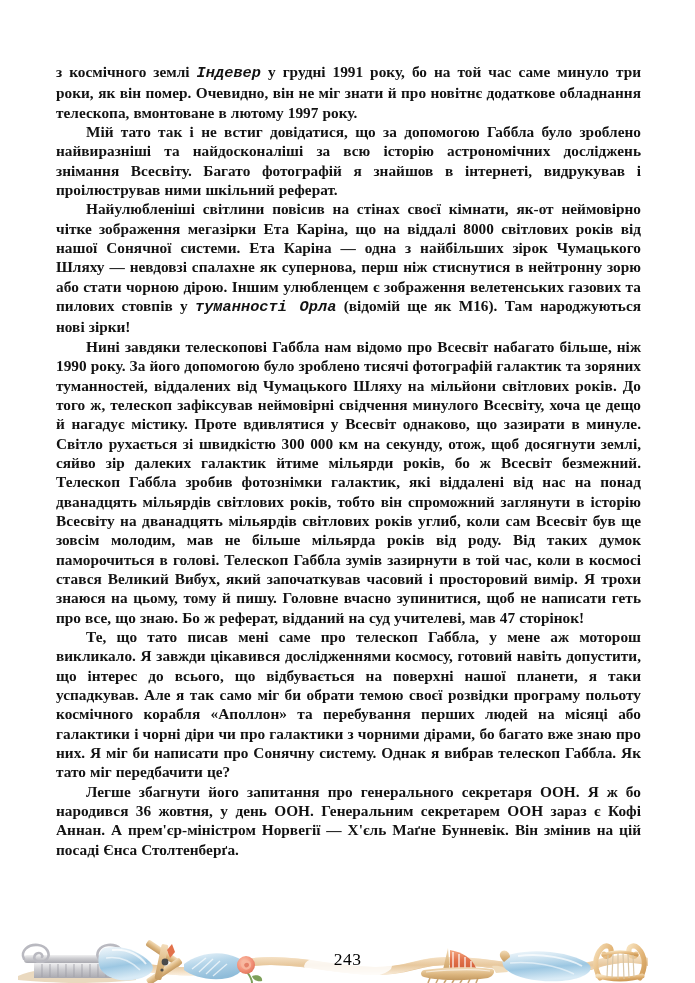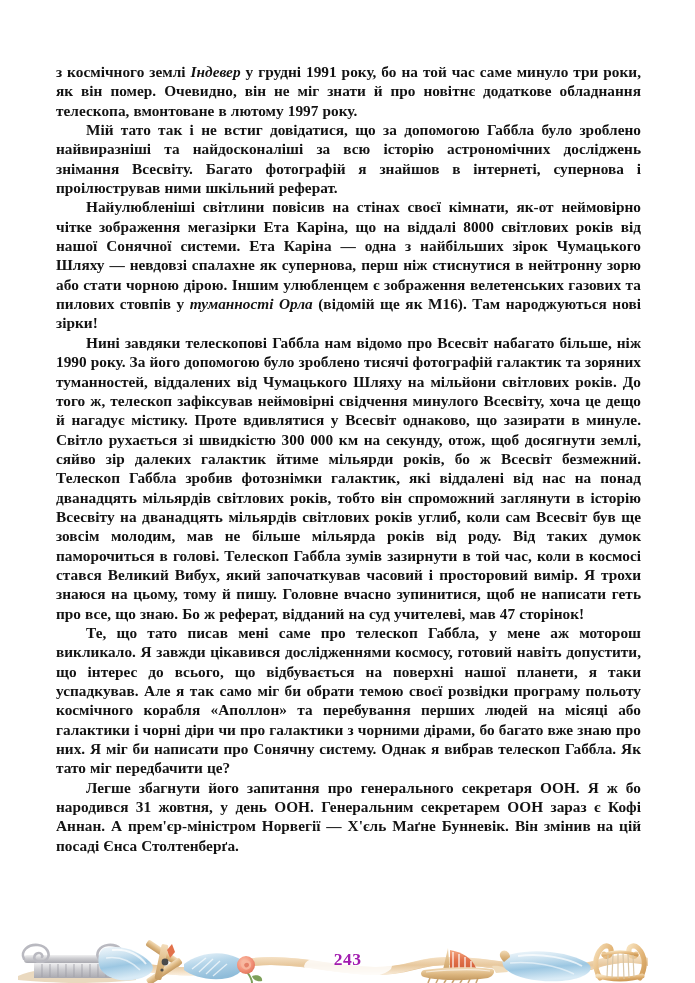--- a/index.html
+++ b/index.html
@@ -45,20 +45,21 @@
     font-weight: 600;
     color: #131313;
   }
   
   .para.cont {
     text-indent: 0;
   }
 
   .para i {
     font-style: italic;
+    font-family: Liberation Mono, monospace;
   }
 
   
   .footer-band {
     position: absolute;
     left: 0;
     top: 936px;
     width: 695px;
     height: 47px;
   }
@@ -69,55 +70,55 @@
   }
 
   .page-number {
     position: absolute;
     left: 0;
     top: 949px;
     width: 695px;
     text-align: center;
     font-family: "Liberation Serif", "DejaVu Serif", serif;
     font-size: 17.5px;
-    font-weight: 700;
-    color: #a21caf;
+    font-weight: 400;
+    color: #000000;
     letter-spacing: 0.5px;
     z-index: 6;
   }
 </style>
 </head>
 <body>
 
 <div class="page">
 
   <div class="text-column">
 
     <p class="para cont">
       <span>з космічного землі </span><i>Індевер</i><span> у грудні 1991 року, бо на той час саме минуло три роки, як він помер. Очевидно, він не міг знати й про новітнє додаткове обладнання телескопа, вмонтоване в лютому 1997 року.</span>
     </p>
 
     <p class="para">
-      <span>Мій тато так і не встиг довідатися, що за допомогою Габбла було зроблено найвиразніші та найдосконаліші за всю історію астрономічних досліджень знімання Всесвіту. Багато фотографій я знайшов в інтернеті, супернова і проілюстрував ними шкільний реферат.</span>
+      <span>Мій тато так і не встиг довідатися, що за допомогою Габбла було зроблено найвиразніші та найдосконаліші за всю історію астрономічних досліджень знімання Всесвіту. Багато фотографій я знайшов в інтернеті, видрукував і проілюстрував ними шкільний реферат.</span>
     </p>
 
     <p class="para">
       <span>Найулюбленіші світлини повісив на стінах своєї кімнати, як-от неймовірно чітке зображення мегазірки Ета Каріна, що на віддалі 8000 світлових років від нашої Сонячної системи. Ета Каріна — одна з найбільших зірок Чумацького Шляху — невдовзі спалахне як супернова, перш ніж стиснутися в нейтронну зорю або стати чорною дірою. Іншим улюбленцем є зображення велетенських газових та пилових стовпів у </span><i>туманності Орла</i><span> (відомій ще як М16). Там народжуються нові зірки!</span>
     </p>
 
     <p class="para">
       <span>Нині завдяки телескопові Габбла нам відомо про Всесвіт набагато більше, ніж 1990 року. За його допомогою було зроблено тисячі фотографій галактик та зоряних туманностей, віддалених від Чумацького Шляху на мільйони світлових років. До того ж, телескоп зафіксував неймовірні свідчення минулого Всесвіту, хоча це дещо й нагадує містику. Проте вдивлятися у Всесвіт однаково, що зазирати в минуле. Світло рухається зі швидкістю 300 000 км на секунду, отож, щоб досягнути землі, сяйво зір далеких галактик йтиме мільярди років, бо ж Всесвіт безмежний. Телескоп Габбла зробив фотознімки галактик, які віддалені від нас на понад дванадцять мільярдів світлових років, тобто він спроможний заглянути в історію Всесвіту на дванадцять мільярдів світлових років углиб, коли сам Всесвіт був ще зовсім молодим, мав не більше мільярда років від роду. Від таких думок паморочиться в голові. Телескоп Габбла зумів зазирнути в той час, коли в космосі стався Великий Вибух, який започаткував часовий і просторовий вимір. Я трохи знаюся на цьому, тому й пишу. Головне вчасно зупинитися, щоб не написати геть про все, що знаю. Бо ж реферат, відданий на суд учителеві, мав 47 сторінок!</span>
     </p>
 
     <p class="para">
       <span>Те, що тато писав мені саме про телескоп Габбла, у мене аж моторош викликало. Я завжди цікавився дослідженнями космосу, готовий навіть допустити, що інтерес до всього, що відбувається на поверхні нашої планети, я таки успадкував. Але я так само міг би обрати темою своєї розвідки програму польоту космічного корабля «Аполлон» та перебування перших людей на місяці або галактики і чорні діри чи про галактики з чорними дірами, бо багато вже знаю про них. Я міг би написати про Сонячну систему. Однак я вибрав телескоп Габбла. Як тато міг передбачити це?</span>
     </p>
 
     <p class="para">
-      <span>Легше збагнути його запитання про генерального секретаря ООН. Я ж бо народився 31 жовтня, у день ООН. Генеральним секретарем ООН зараз є Кофі Аннан. А прем'єр-міністром Норвегії — Х'єль Маґне Бунневік. Він змінив на цій посаді Єнса Столтенберґа.</span>
+      <span>Легше збагнути його запитання про генерального секретаря ООН. Я ж бо народився 36 жовтня, у день ООН. Генеральним секретарем ООН зараз є Кофі Аннан. А прем'єр-міністром Норвегії — Х'єль Маґне Бунневік. Він змінив на цій посаді Єнса Столтенберґа.</span>
     </p>
 
   </div>
 
   <div class="footer-band">
     <svg viewBox="0 0 695 47" xmlns="http://www.w3.org/2000/svg" aria-hidden="true">
       <defs>
         <linearGradient id="gRib" x1="0" y1="0" x2="0" y2="1">
           <stop offset="0%" stop-color="#fdf2e2"></stop>
           <stop offset="38%" stop-color="#f0d6ad"></stop>

